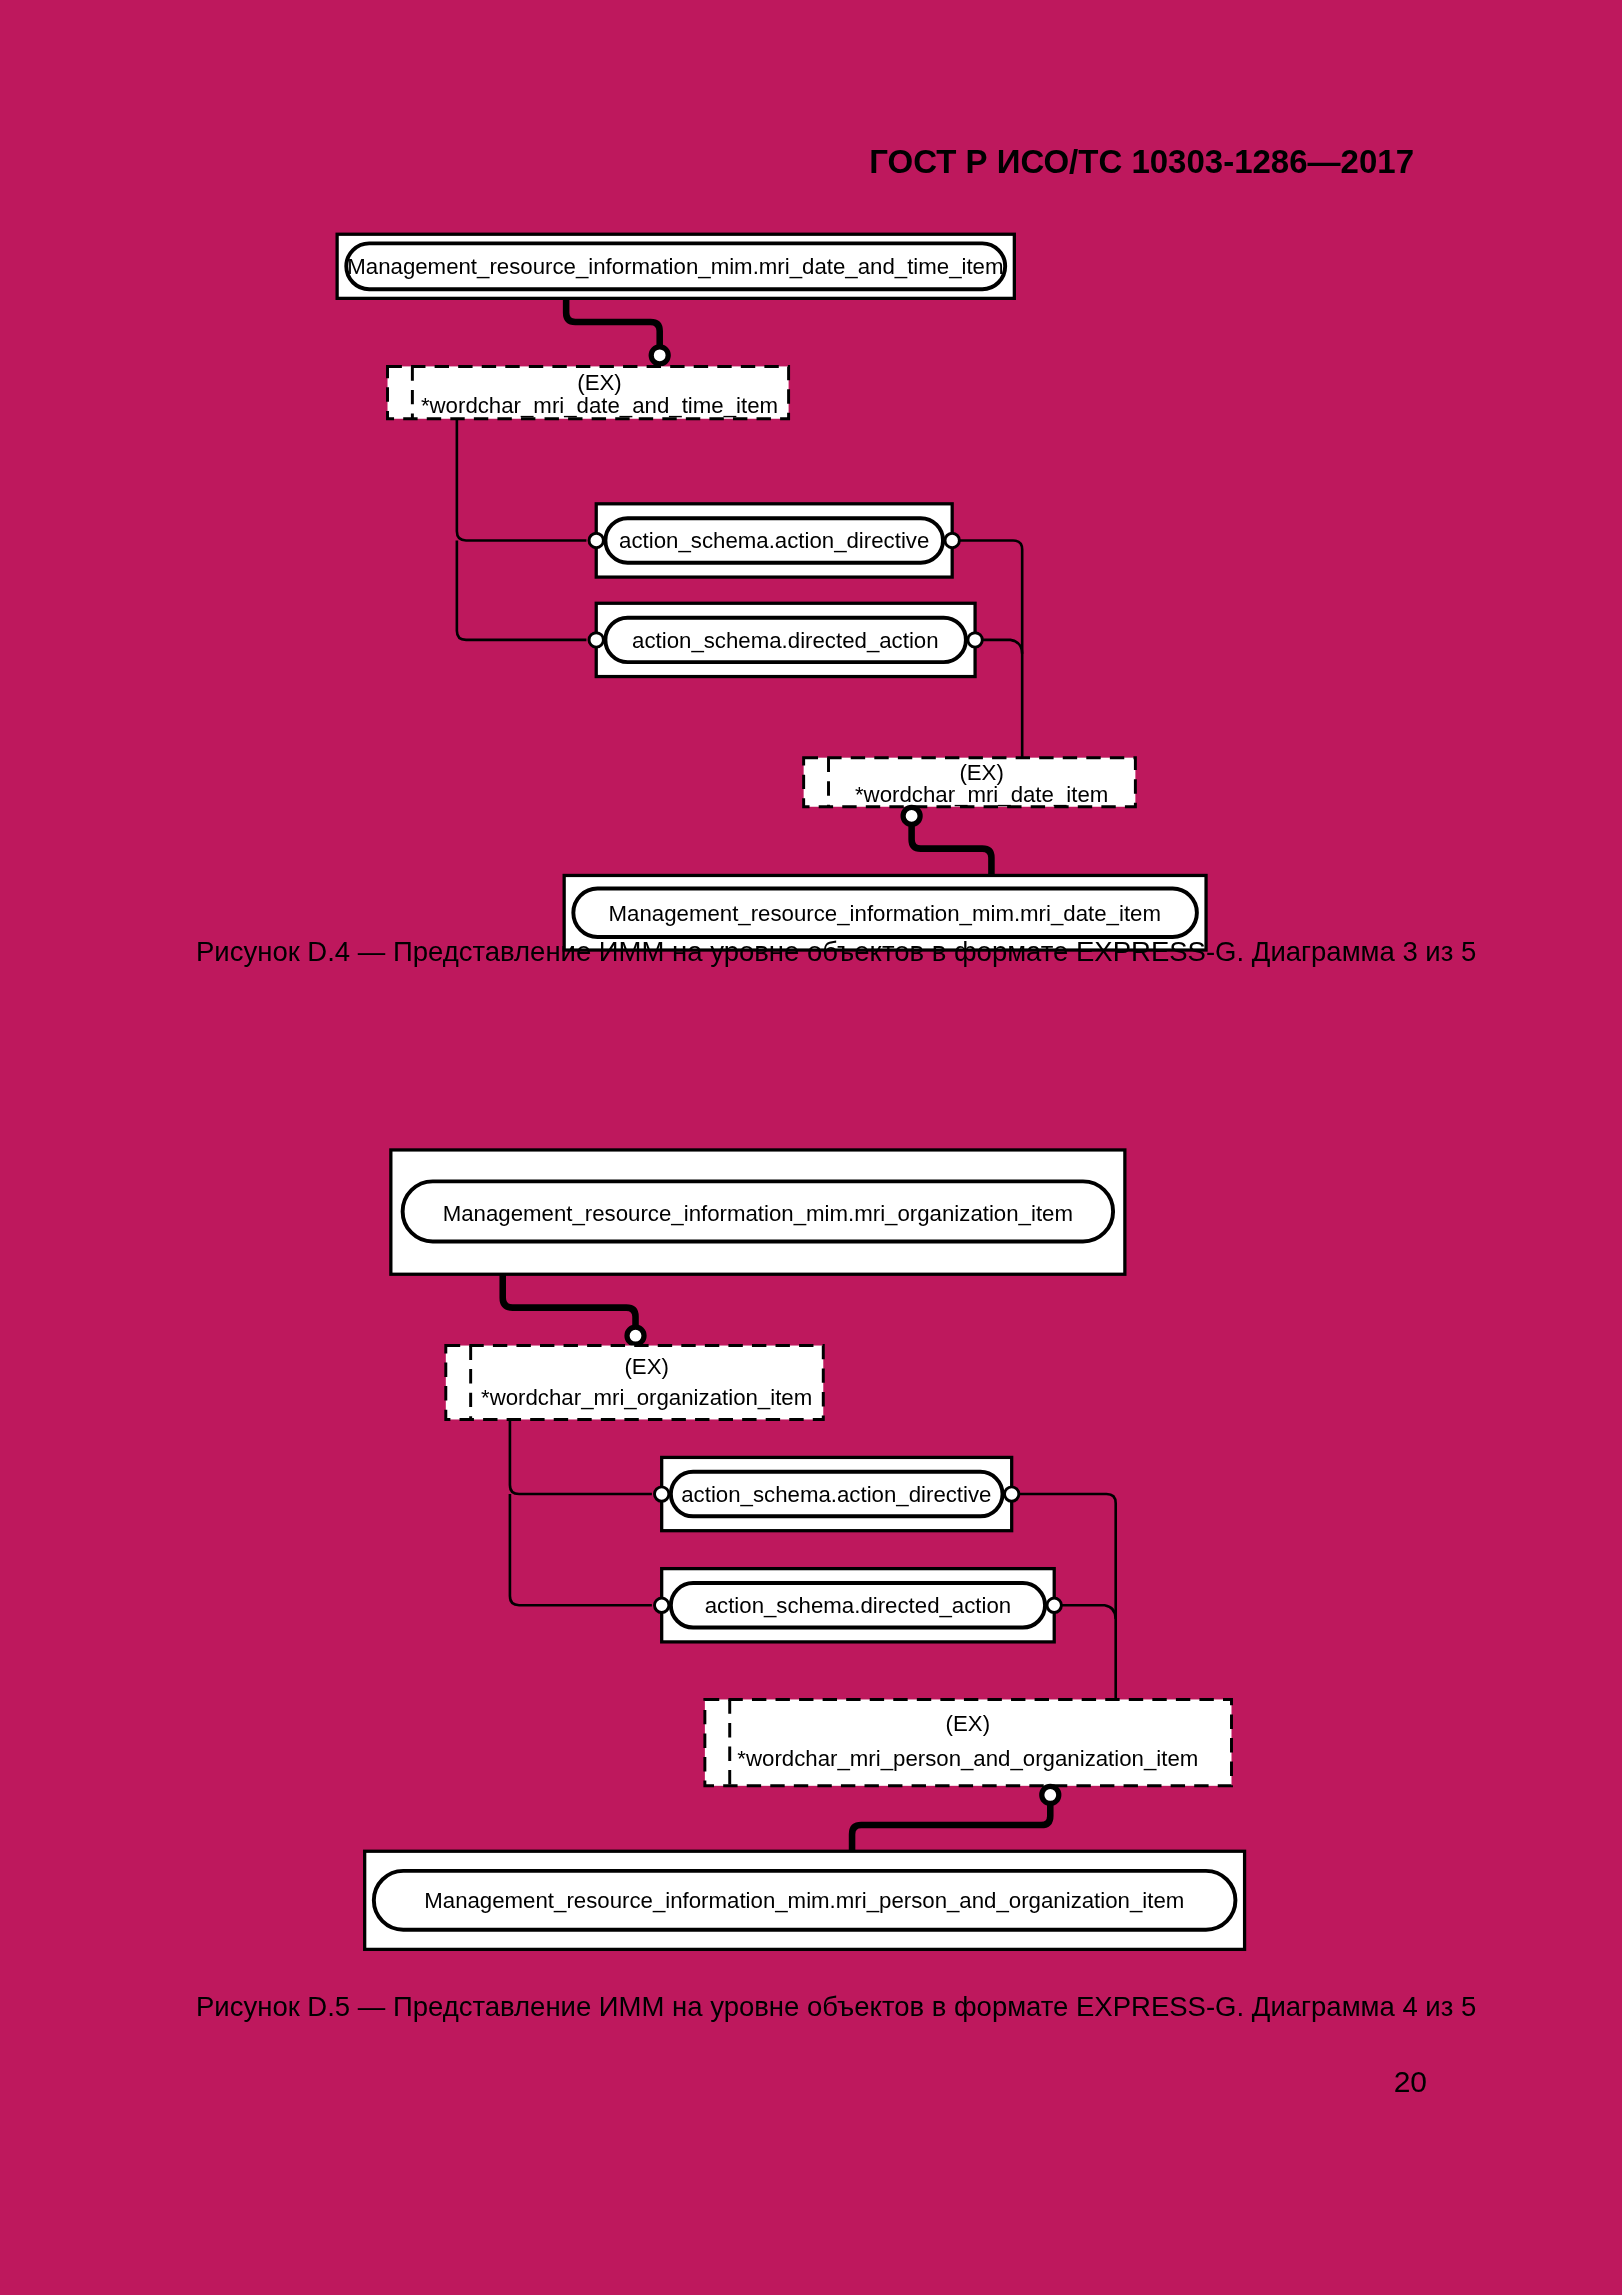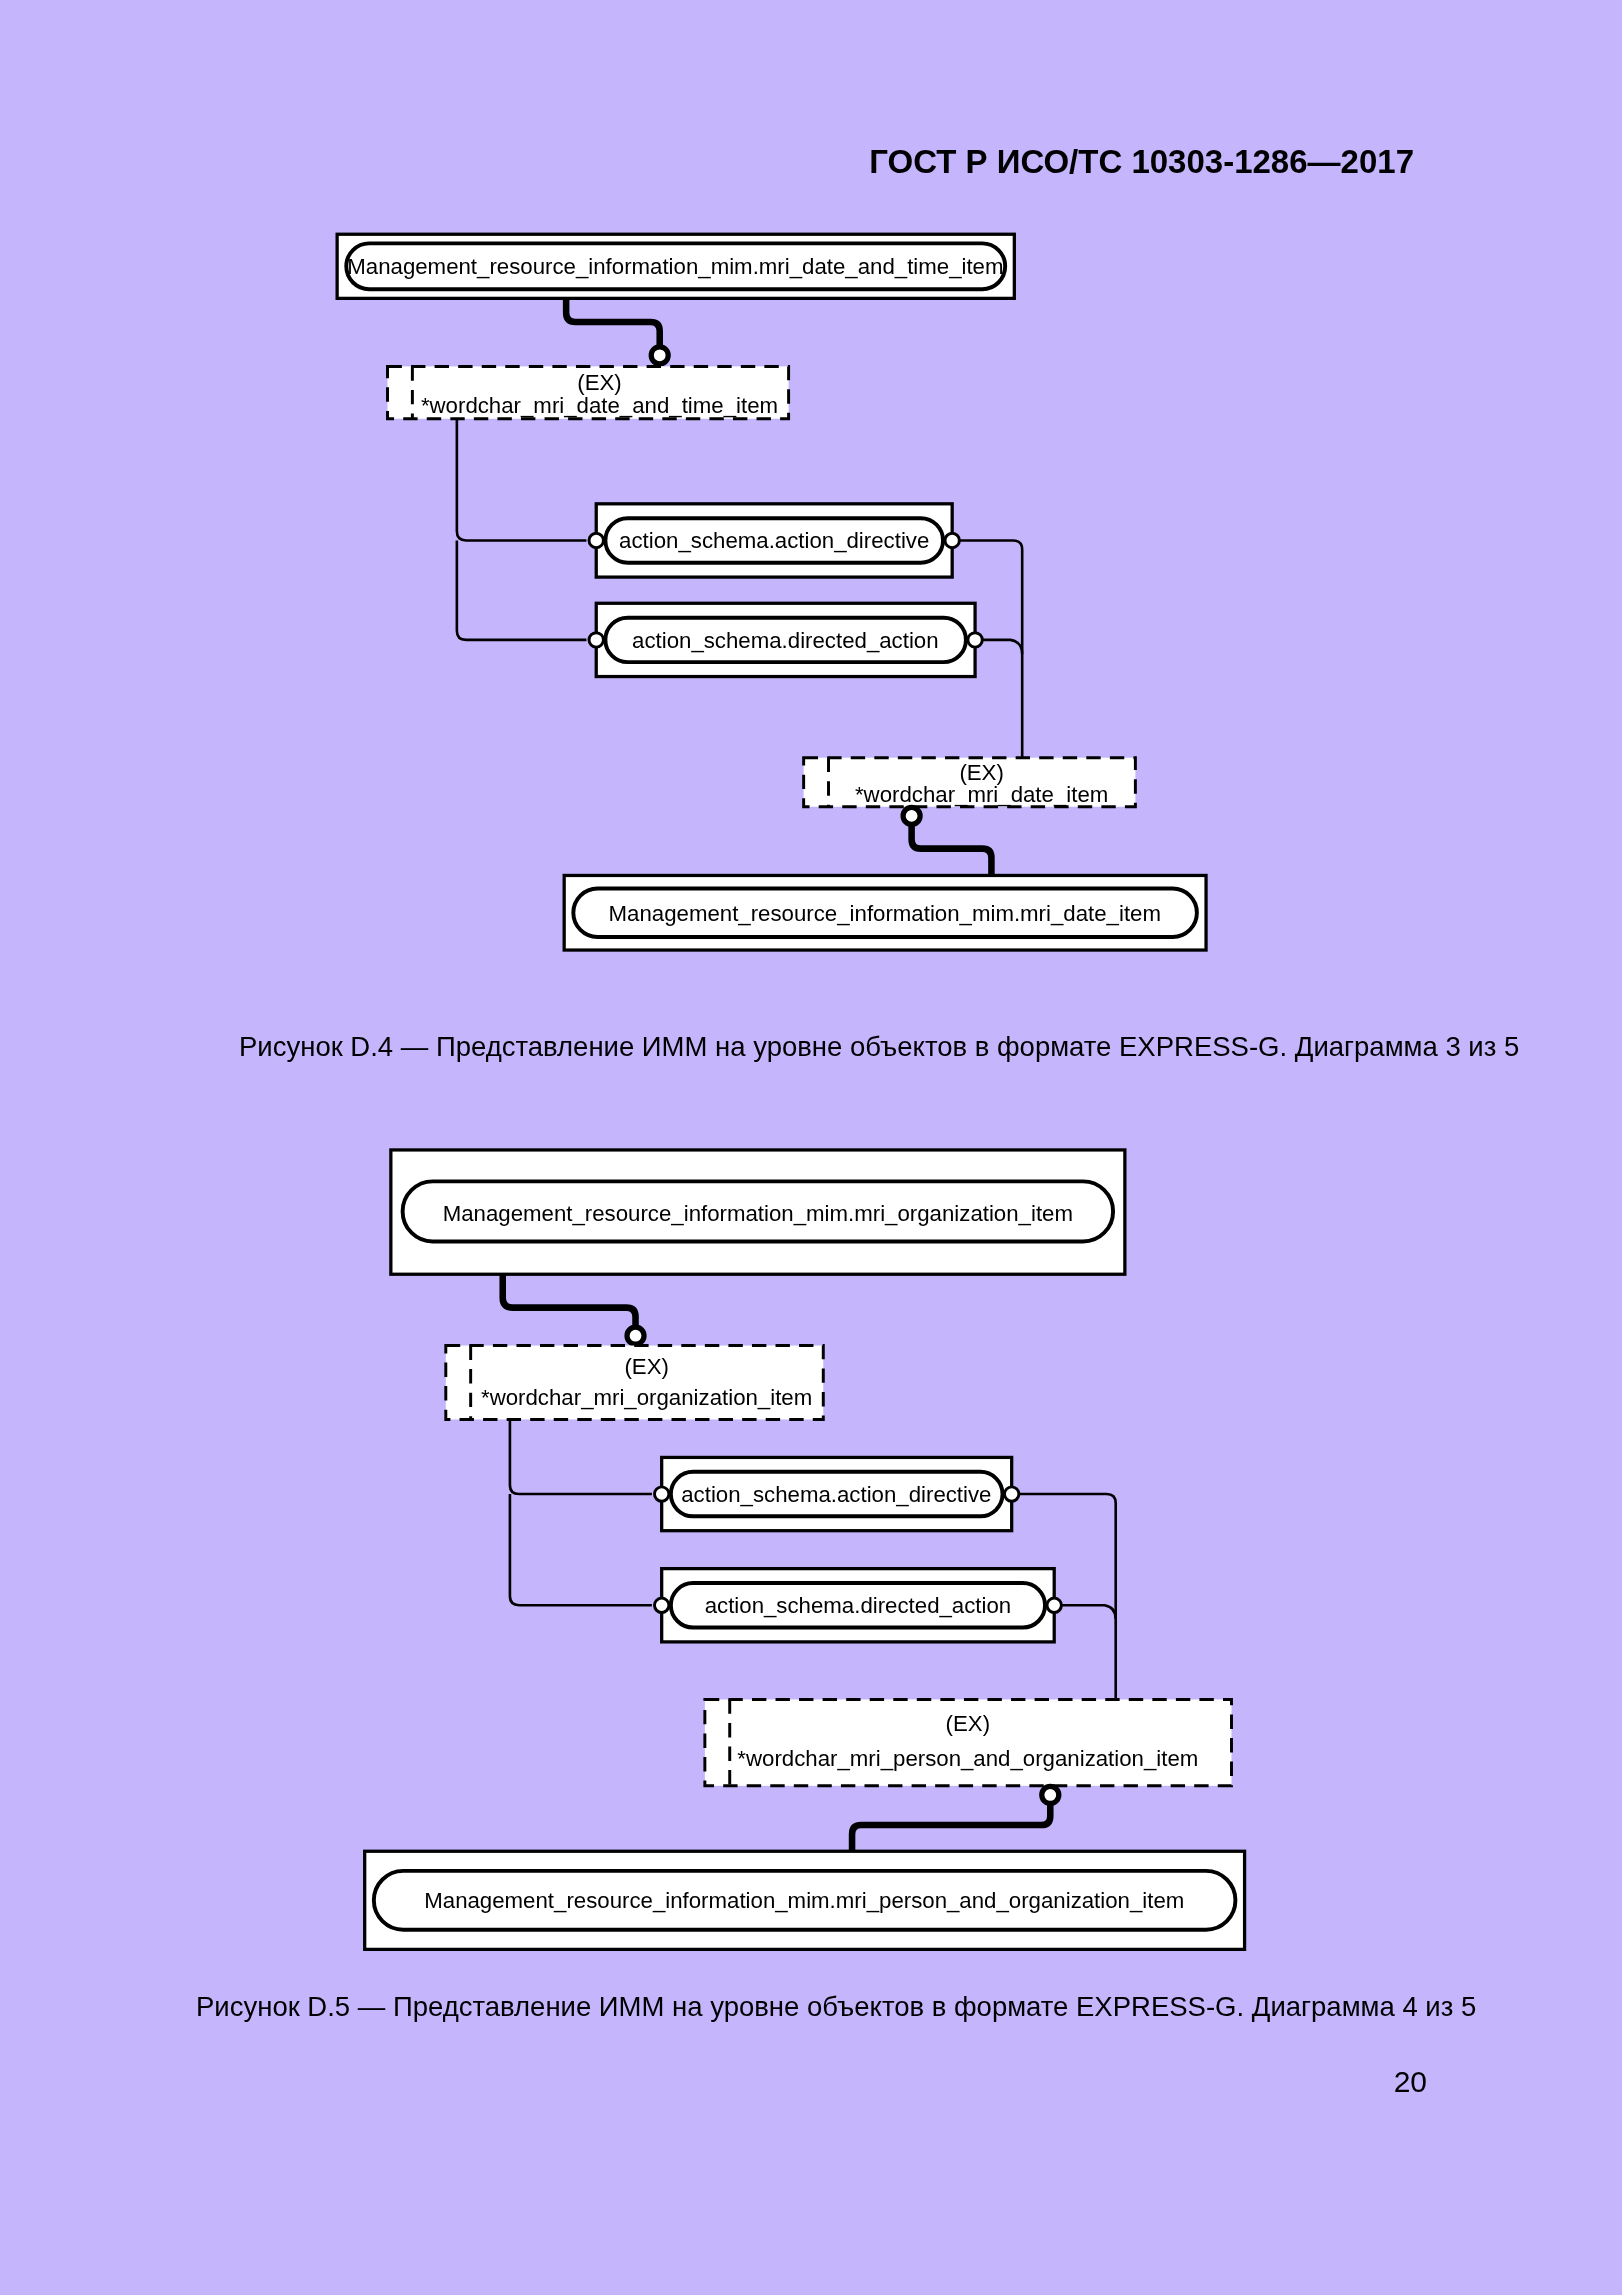--- a/index.html
+++ b/index.html
@@ -1,36 +1,36 @@
 <!DOCTYPE html>
 <html style="font-size:10.5px"><head>
 <meta charset="utf-8">
 <style>
   html,body{margin:0;padding:0;background:#e8e8e8;}
   .page{
     position:relative;
     width:1623px;height:2295px;
-    background:#c4b5fd;
+    background:#be185d;
     font-family:"Liberation Sans", sans-serif;
     color:#000;
     overflow:hidden;
   }
   .doc-header{
     position:absolute;
     top:143px;right:209px;
     font-size:33px;font-weight:bold;
     white-space:nowrap;
   }
   .figure-caption{
     position:absolute;
     left:196px;
     font-size:27.5px;
     white-space:nowrap;
   }
-  .caption-d4{top:1031px;margin-left:43px;}
+  .caption-d4{top:936px;}
   .caption-d5{top:1991px;}
   .page-number{
     position:absolute;
     top:2065px;right:196px;
     font-size:30px;
   }
   svg{position:absolute;left:0;}
   svg text{
     font-family:"Liberation Sans", sans-serif;
     font-size:34px;

